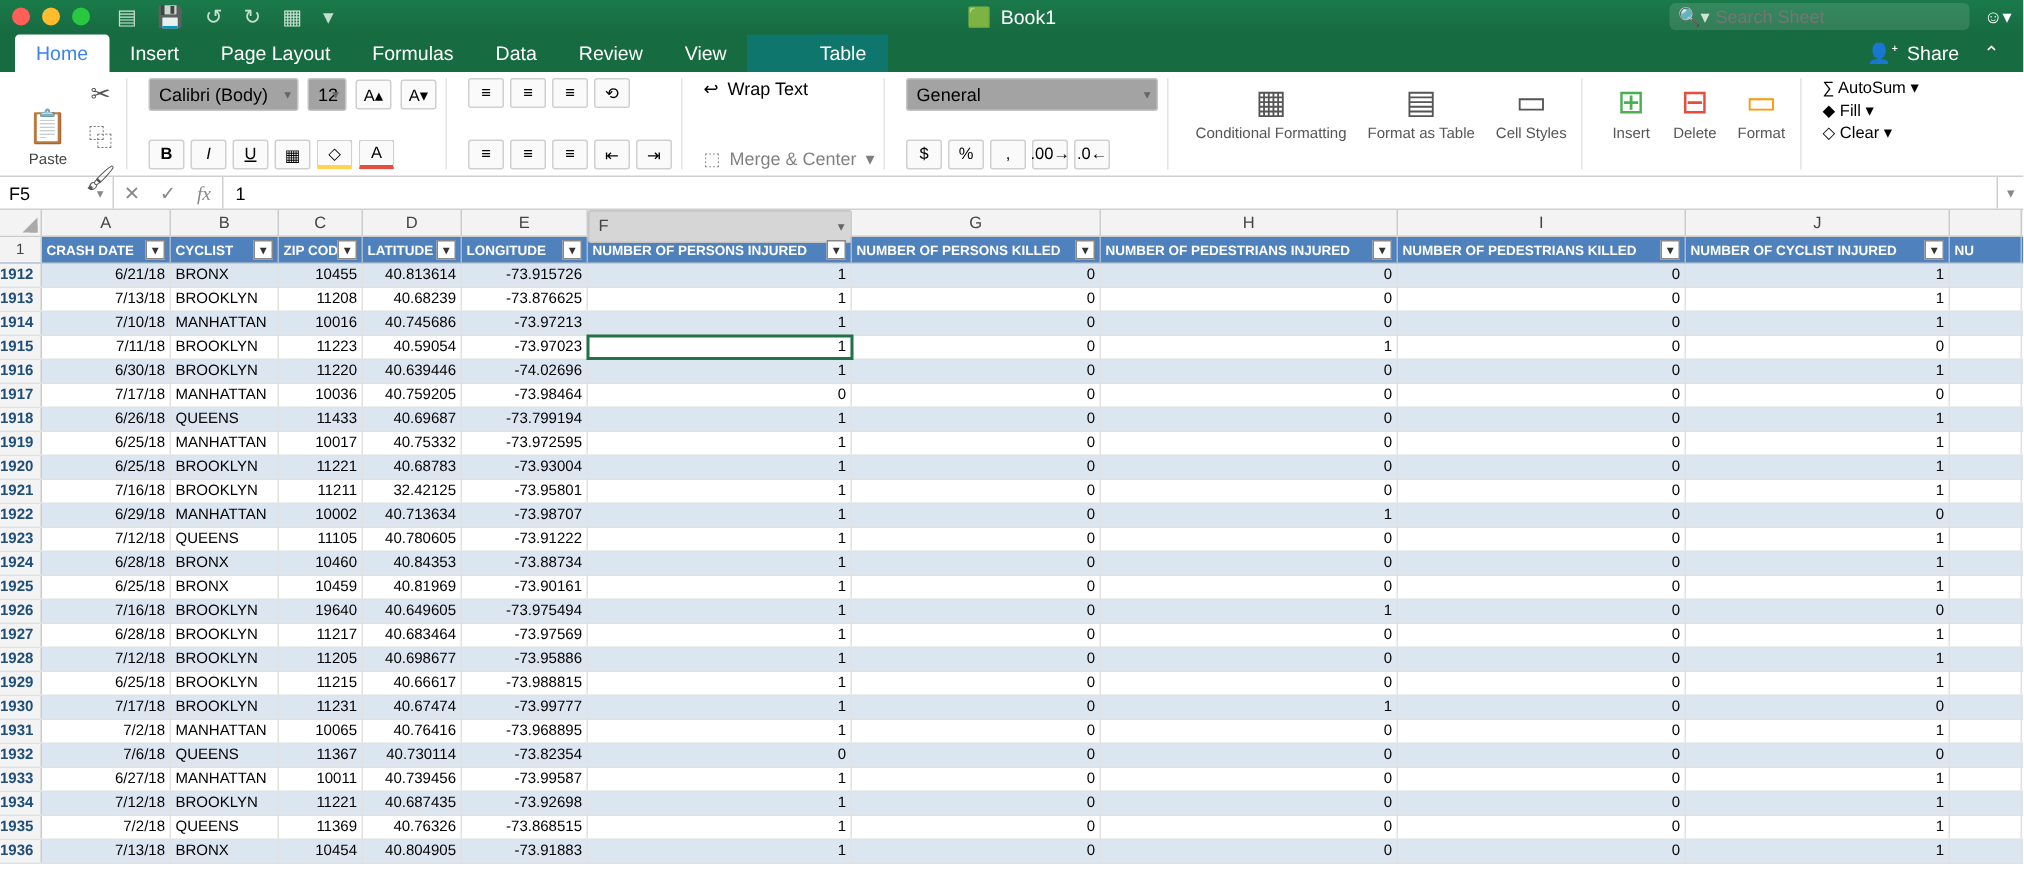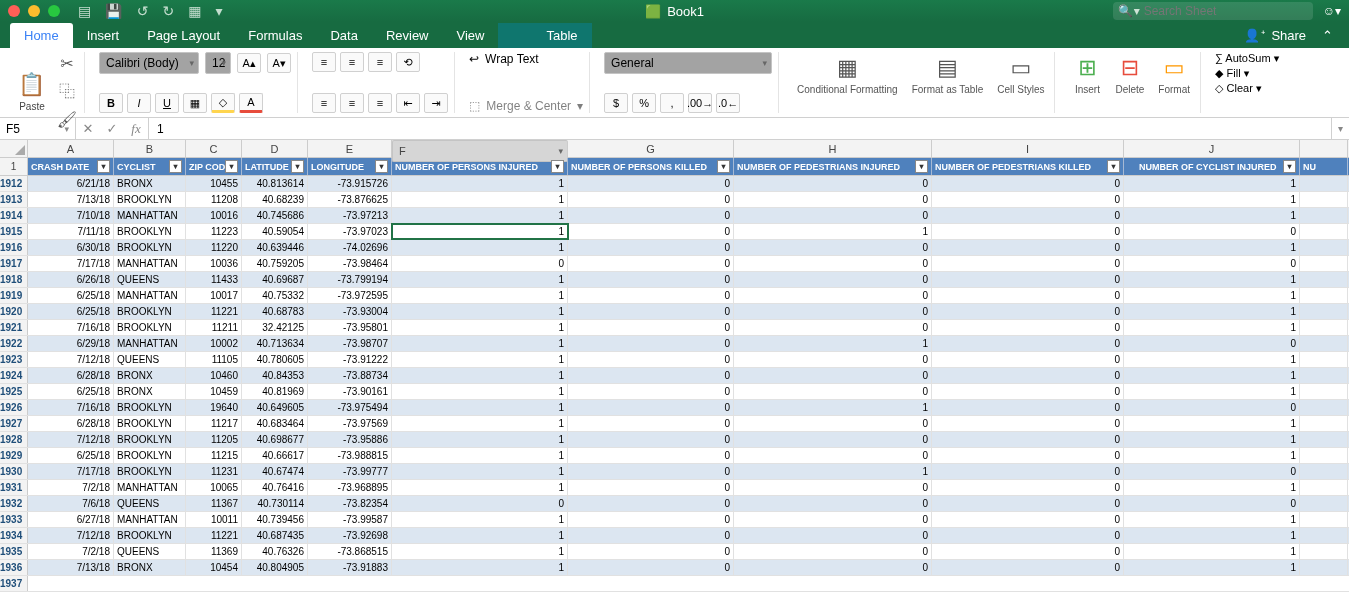--- a/index.html
+++ b/index.html
@@ -320,21 +320,21 @@
         </div>
         <div class="th cH">
           <span style="overflow: hidden;">NUMBER OF PEDESTRIANS INJURED</span>
           <div class="filt">▾</div>
         </div>
         <div class="th cI">
           <span style="overflow: hidden;">NUMBER OF PEDESTRIANS KILLED</span>
           <div class="filt">▾</div>
         </div>
         <div class="th cJ">
-          <span style="overflow: hidden; margin-left: 12px;">NUMBER OF CYCLIST INJURED</span>
+          <span style="overflow: hidden;">NUMBER OF CYCLIST INJURED</span>
           <div class="filt">▾</div>
         </div>
         <div class="th cK">
           <span style="overflow: hidden;">NU</span>
         </div>
       </div>
   </div>
   <div class="rows" id="rows">
       <div class="row alt">
         <div class="rh">1912</div>
@@ -679,17 +679,14 @@
         <div class="cell cC r">10454</div>
         <div class="cell cD r">40.804905</div>
         <div class="cell cE r">-73.91883</div>
         <div class="cell cF r">1</div>
         <div class="cell cG r">0</div>
         <div class="cell cH r">0</div>
         <div class="cell cI r">0</div>
         <div class="cell cJ r">1</div>
         <div class="cell cK l"></div>
       </div>
-      <div class="row">
-        <div class="rh">1937</div>
-      </div>
     </div>
 </div>
 
 </body></html>

